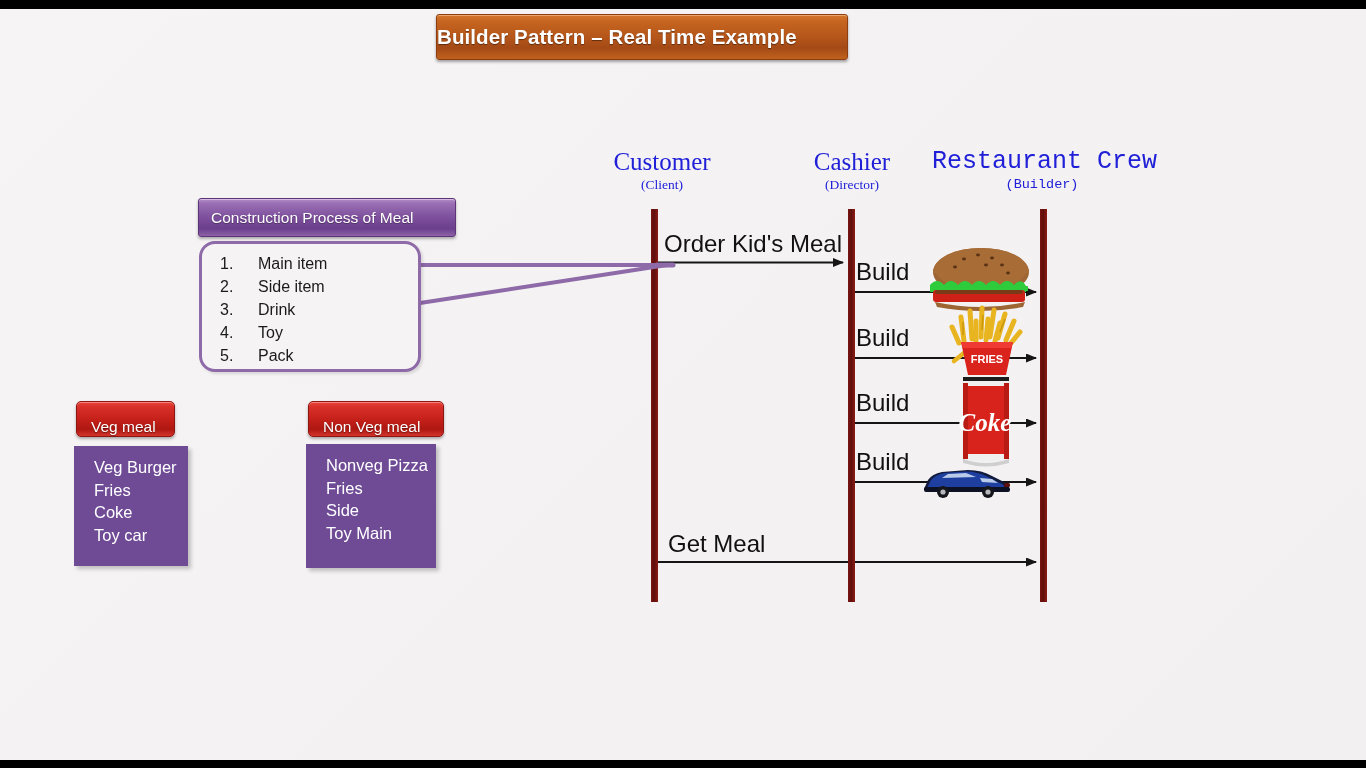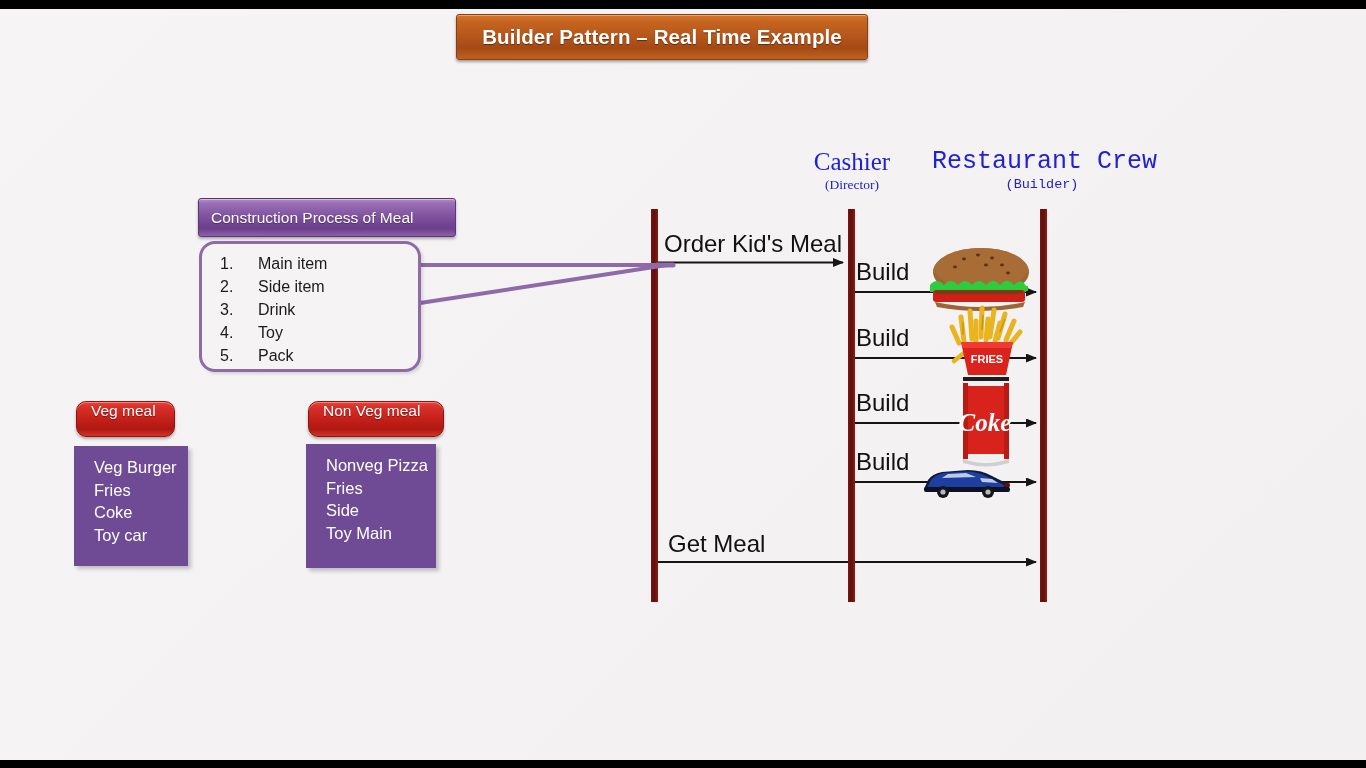--- a/index.html
+++ b/index.html
@@ -30,29 +30,29 @@
     position: absolute;
     left: 0; top: 9px;
     width: 1366px; height: 751px;
     background: #f4f2f3;
     background: linear-gradient(135deg, #f6f4f5 0%, #f4f2f3 40%, #f2f0f1 100%);
   }
 
   
   #title-banner {
     position: absolute;
-    left: 456px; top: 5px;
+    left: 436px; top: 5px;
     width: 410px; height: 44px;
     border-radius: 3px;
     background: linear-gradient(180deg, #d4752c 0%, #c5641f 16%, #b4551a 52%, #a44a16 75%, #c0621e 100%);
     border: 1px solid #8e3d10;
     box-shadow: 0 2px 3px rgba(0,0,0,0.35), inset 0 1px 0 rgba(255,210,160,0.55);
     display: flex;
     align-items: center;
-    justify-content: center;
+    justify-content: flex-start;
   }
   #title-text {
     color: #ffffff;
     font-size: 20.5px;
     font-weight: bold;
     letter-spacing: 0.1px;
     text-shadow: 0 1px 1px rgba(0,0,0,0.45);
     white-space: nowrap;
   }
 
@@ -71,26 +71,26 @@
     font-size: 15.5px;
     padding-left: 12px;
     white-space: nowrap;
     text-shadow: 0 1px 1px rgba(0,0,0,0.35);
   }
   #chip-construction { left: 198px; top: 189px; width: 256px; height: 37px; }
 
   
   .red-chip {
     position: absolute;
-    border-radius: 10px;
+    border-radius: 5px;
     background: linear-gradient(180deg, #e8453a 0%, #d9302a 14%, #c42019 52%, #ae1811 80%, #d3342c 100%);
     border: 1px solid #8e1510;
     box-shadow: 0 2px 3px rgba(0,0,0,0.30), inset 0 1px 0 rgba(255,180,175,0.6);
     display: flex;
-    align-items: flex-start;
+    align-items: flex-end;
   }
   .red-chip .chip-label {
     color: #ffffff;
     font-size: 15.5px;
     padding-left: 14px;
     white-space: nowrap;
     text-shadow: 0 1px 1px rgba(0,0,0,0.4);
   }
   #chip-veg-meal { left: 76px; top: 392px; width: 97px; height: 34px; }
   #chip-nonveg-meal { left: 308px; top: 392px; width: 134px; height: 34px; }
@@ -207,20 +207,24 @@
 <div id="slide">
 
   <div id="canvas">
 
     <div id="title-banner">
       <span id="title-text">Builder Pattern – Real Time Example</span>
     </div>
 
     <div id="seq">
 
+      <div class="actor-head" id="actor-customer">
+        <span class="actor-name">Customer</span>
+        <span class="actor-role">(Client)</span>
+      </div>
       <div class="actor-head" id="actor-cashier">
         <span class="actor-name">Cashier</span>
         <span class="actor-role">(Director)</span>
       </div>
       <div class="actor-head" id="actor-crew">
         <span class="actor-name">Restaurant Crew</span>
         <span class="actor-role">(Builder)</span>
       </div>
 
       <div class="lifeline" id="lifeline-customer"></div>

